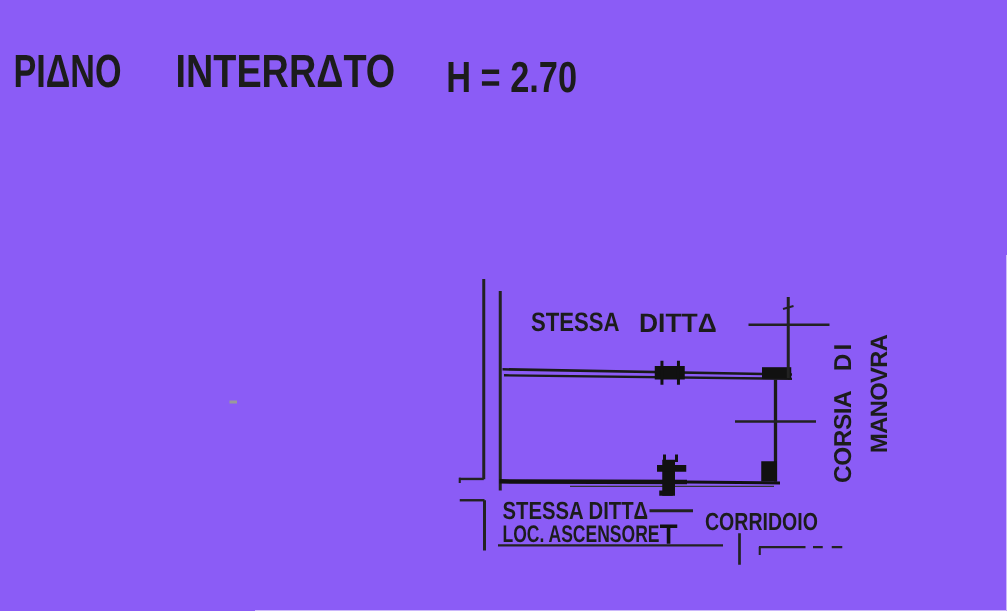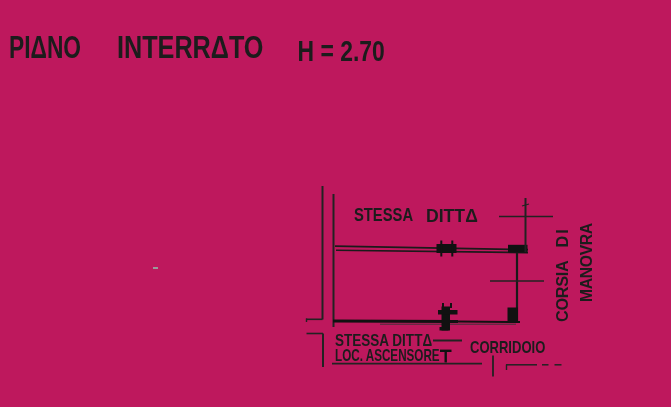--- a/index.html
+++ b/index.html
@@ -1,16 +1,16 @@
 <!DOCTYPE html>
 <html><head>
 <meta charset="utf-8">
 <style>
   html,body{margin:0;padding:0;background:#ffffff;}
-  .page{position:relative;width:671px;height:407px;background:#be185d;overflow:hidden;
+  .page{position:relative;width:671px;height:407px;background:#8b5cf6;overflow:hidden;
         font-family:"Liberation Sans",sans-serif;}
   svg{position:absolute;left:0;top:0;}
   text{font-family:"Liberation Sans",sans-serif;font-weight:bold;fill:#1c1c1c;}
 </style>
 </head>
 <body>
 <div class="page">
 <svg width="671" height="407" viewBox="0 0 671 407">
 
   <g>

